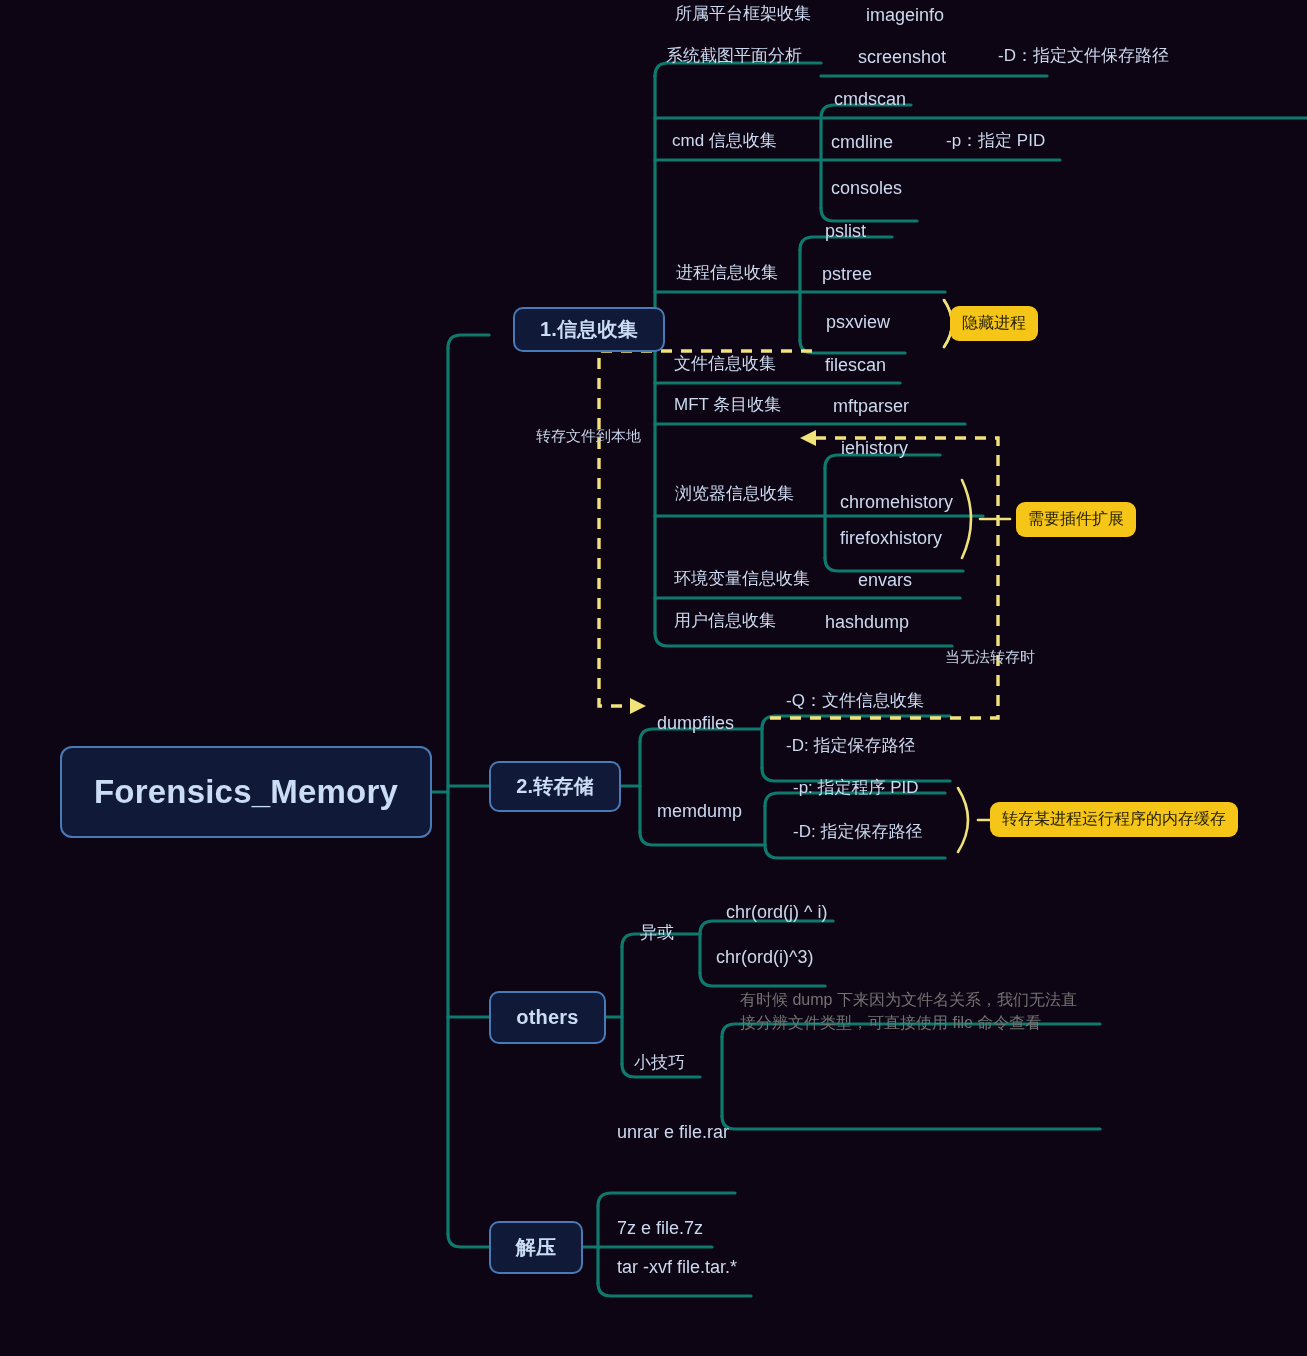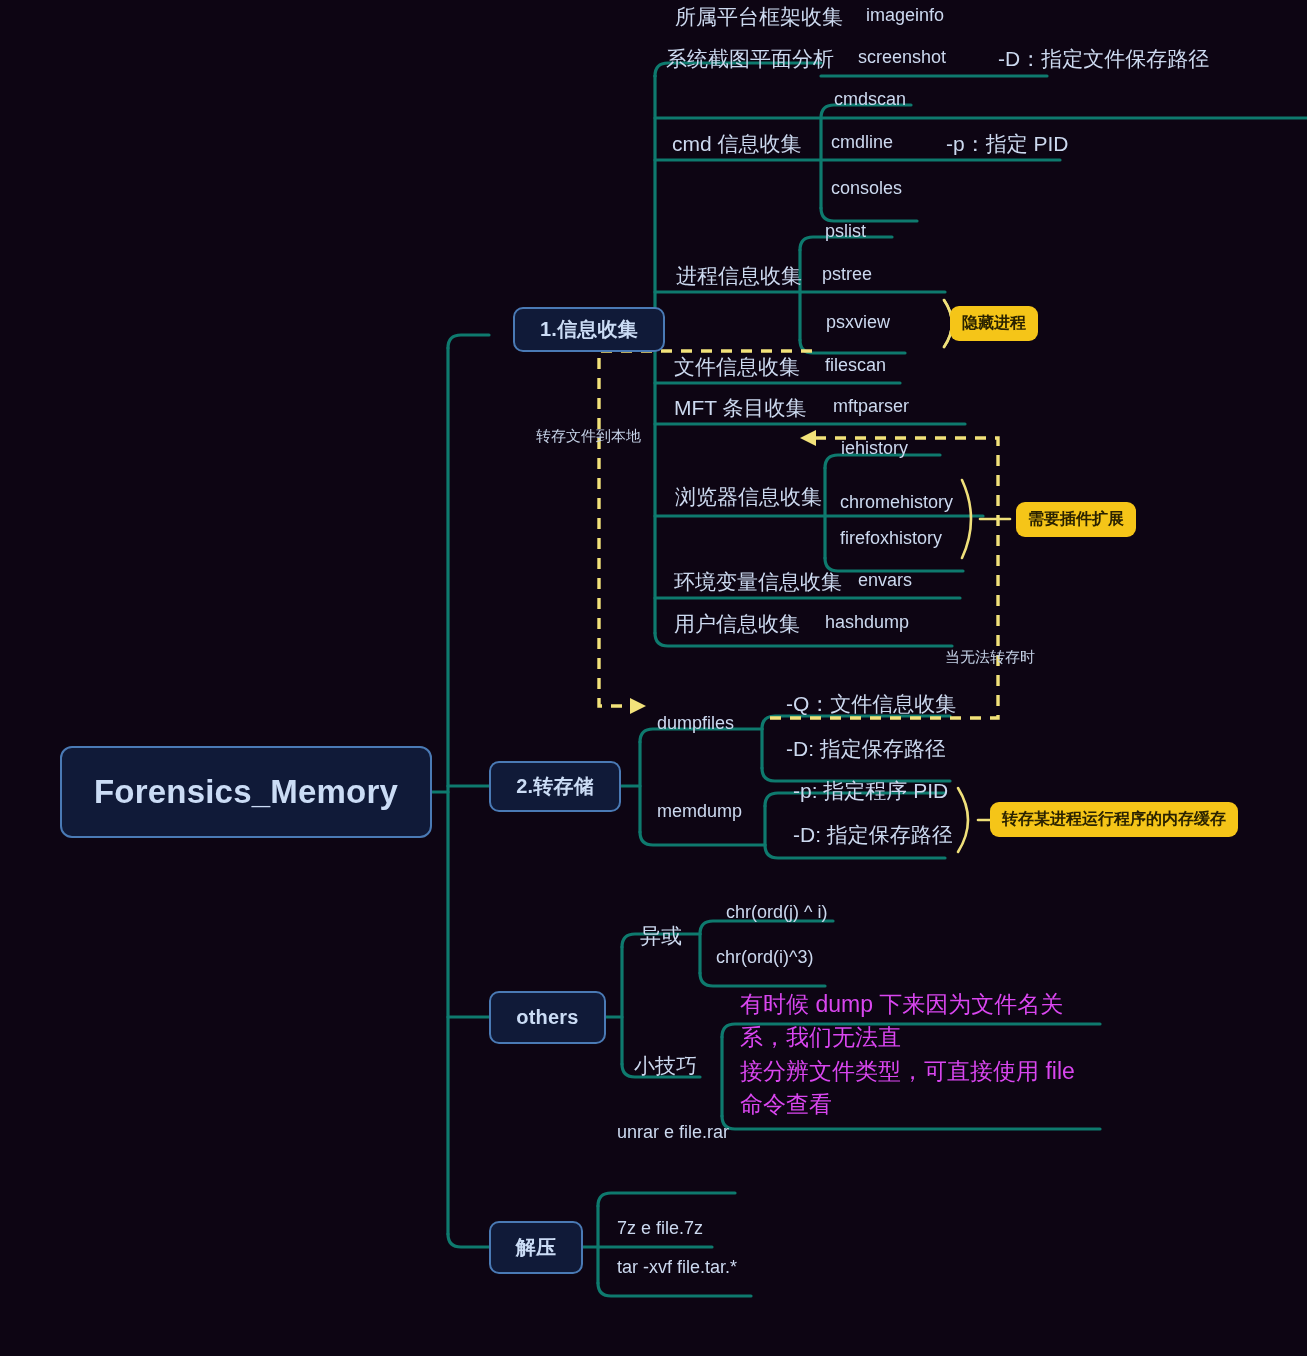--- a/index.html
+++ b/index.html
@@ -13,28 +13,28 @@
     color:#cbdcf5;display:flex;align-items:center;justify-content:center;
     font-weight:bold;letter-spacing:.2px;white-space:nowrap;
   }
   .rootnode{font-size:33px;border-radius:12px;}
   .lvl1node{font-size:20px;}
   
   .txt{
     position:absolute;color:#ccd9ef;white-space:nowrap;
     font-size:18px;line-height:1.35;
   }
-  .txt.cn{font-size:21px;}
+  .txt.cn{font-size:17px;}
   .callout{
     position:absolute;background:#f5c518;color:#2a2200;border-radius:9px;
-    font-size:16px;font-weight:bold;display:flex;align-items:center;justify-content:center;
+    font-size:16px;font-weight:normal;display:flex;align-items:center;justify-content:center;
     padding:0 12px;white-space:nowrap;
   }
   .multi{
-    position:absolute;color:#d946ef;font-size:23px;line-height:1.45;
+    position:absolute;color:#737373;font-size:16px;line-height:1.45;
     white-space:pre-line;
   }
   .annot{position:absolute;color:#c6d3e8;font-size:15px;white-space:nowrap;}
 </style>
 </head>
 <body>
 
 <div id="stage">
 
   <svg class="links" viewBox="0 0 1307 1356">

